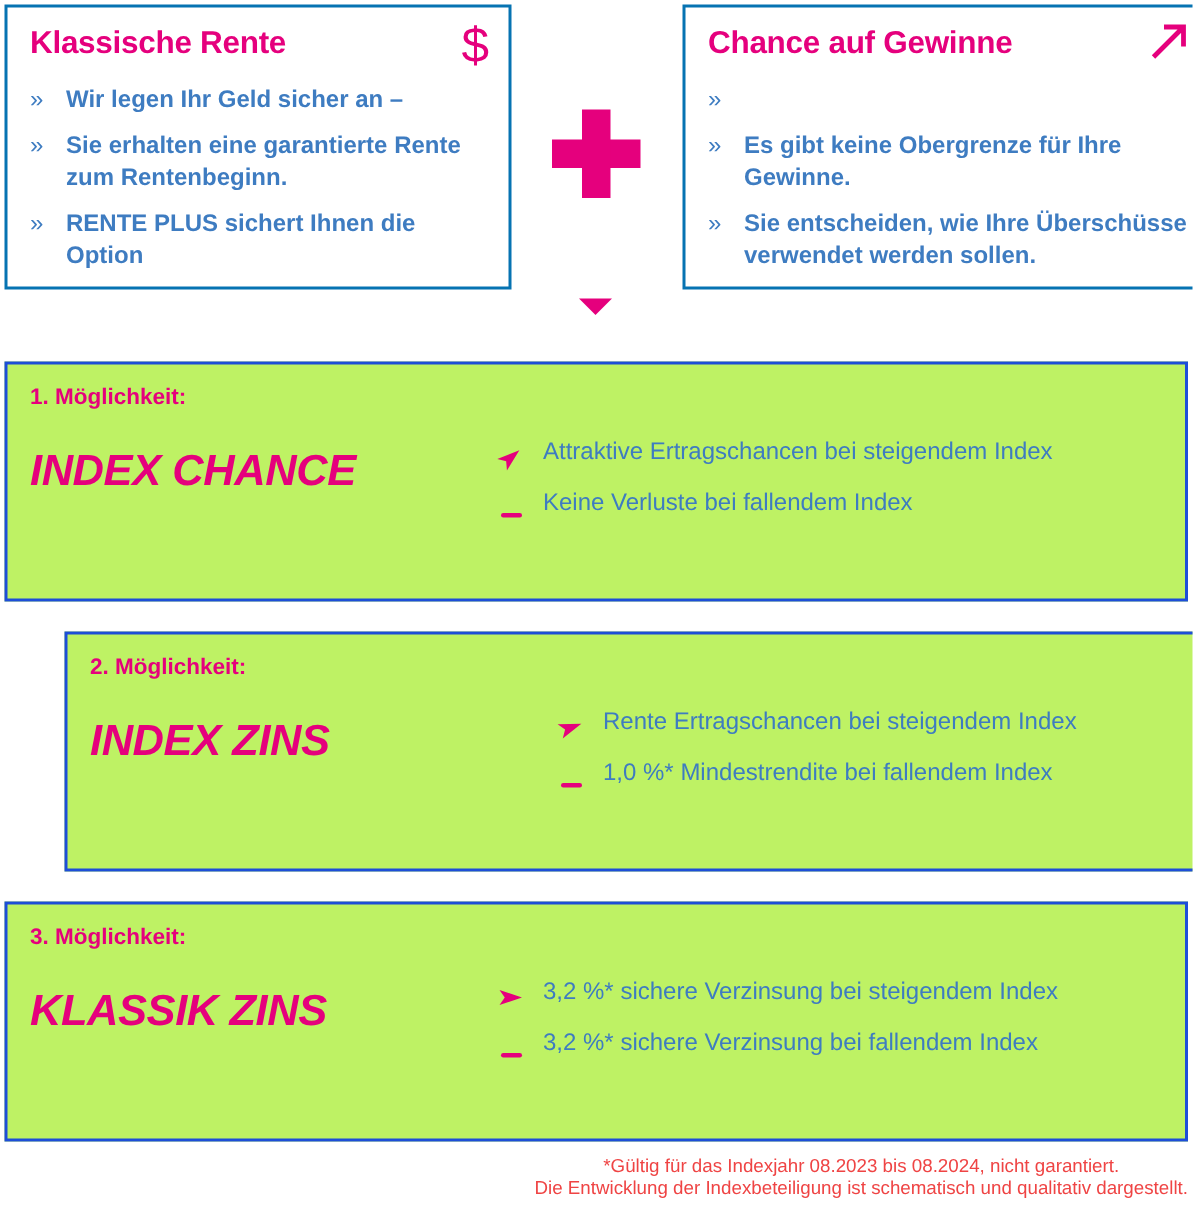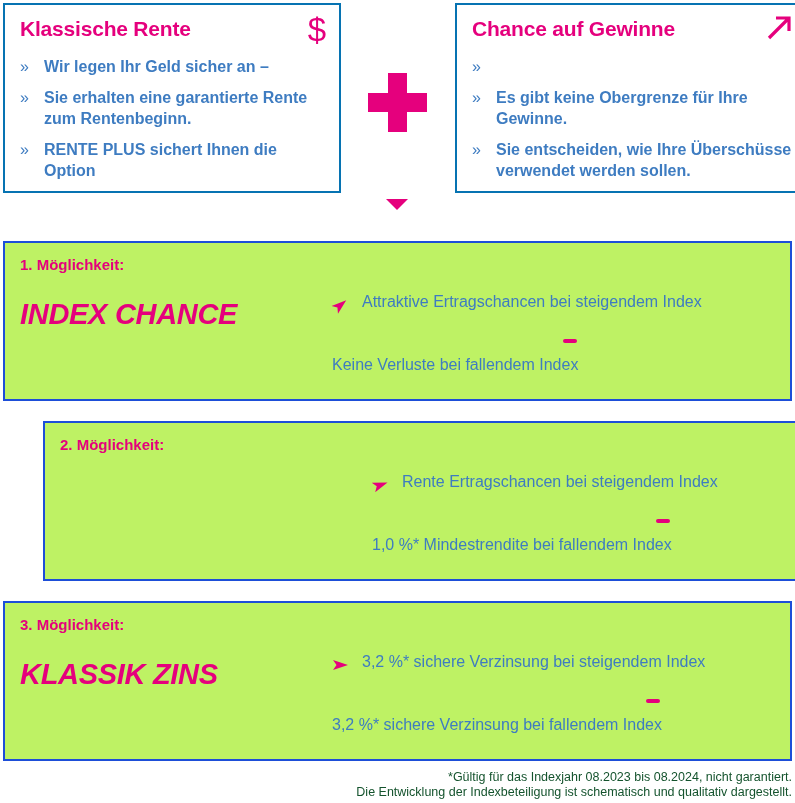--- a/index.html
+++ b/index.html
@@ -57,31 +57,31 @@
   }
   .opt-title {
     position:absolute; left:15px; top:55px; color:#E5007D;
     font-weight:bold; font-size:29px; letter-spacing:-0.3px;font-style:italic;
   }
   .opt-row {
     position:absolute; left:327px; height:22px;
     display:flex; align-items:flex-end; gap:13px;
     color:#3E7CC1; font-size:16px;
   }
-  .opt-row.r1 { top:46px; } .opt-row.r2 { top:96px;flex-direction:column; }
+  .opt-row.r1 { top:46px; } .opt-row.r2 { top:80px; }
   .row-icon { width:17px; flex:none; display:flex; align-items:center; justify-content:center; }
   .arr-steep  svg { transform:rotate(-40deg); }
   .arr-slight svg { transform:rotate(-20deg); }
   .arr-flat   svg { transform:rotate(0deg); }
   .dash-shape { width:14px; height:3.5px; background:#E5007D; border-radius:2px; }
 
   
   .footnote {
-    position:absolute; right:3px; top:770px; text-align:right;
-    color:#14532d; font-size:12.5px; line-height:15px;
+    position:absolute; right:3px; top:770px; text-align:center;
+    color:#ef4444; font-size:12.5px; line-height:15px;
   }
 </style>
 </head>
 <body>
 
 <div class="tbox" id="box-left">
   <div class="tbox-title">Klassische Rente</div>
   <span class="corner-icon dollar-glyph">$</span>
   <div class="bullets">
     <div class="bullet">
@@ -152,20 +152,21 @@
   <div class="opt-row r2">
     <span class="row-icon">
         <span class="dash-shape"></span>
       </span>
     <span>Keine Verluste bei fallendem Index</span>
   </div>
 </div>
 
 <div class="obox" id="opt2">
   <div class="opt-label">2. Möglichkeit:</div>
+  <div class="opt-title">INDEX ZINS</div>
   <div class="opt-row r1">
     <span class="row-icon arr-slight">
       <svg width="17" height="12" viewBox="0 0 17 12">
           <polygon points="1,1 16,6 1,11 4.5,6" fill="#E5007D"></polygon>
         </svg>
     </span>
     <span>Rente Ertragschancen bei steigendem Index</span>
   </div>
   <div class="opt-row r2">
     <span class="row-icon">

